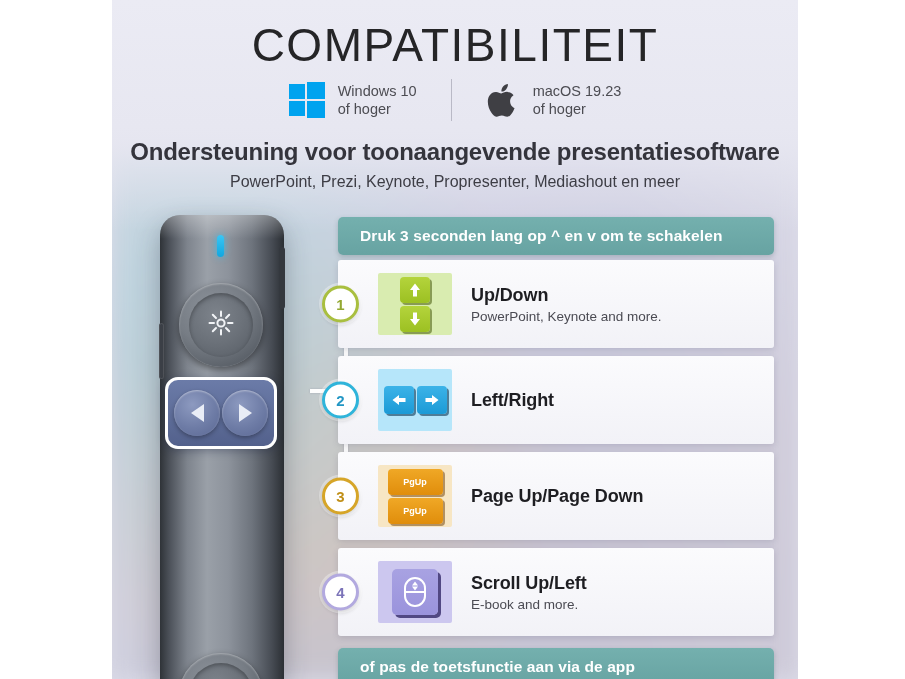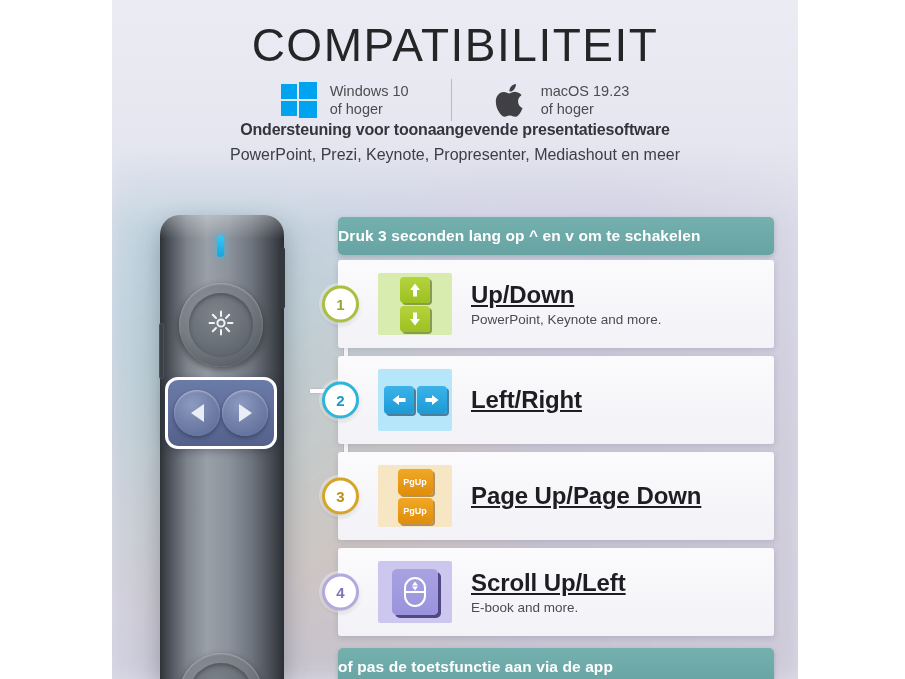--- a/index.html
+++ b/index.html
@@ -37,36 +37,36 @@
   }
 
   
   .head-wrap{position:absolute;left:0;top:0;width:686px;}
   .title{
     text-align:center;margin-top:19px;
     font-size:46px;line-height:52px;font-weight:400;letter-spacing:1.5px;
     color:#252527;
   }
   .os-row{
-    display:flex;align-items:center;justify-content:center;gap:16px;
+    display:flex;align-items:center;justify-content:center;gap:8px;
     margin-top:8px;
   }
   .os-item{display:flex;align-items:center;gap:13px;}
   .os-text{font-size:14.5px;line-height:18px;color:#4c4c52;text-align:left;}
   .os-text .l2{display:block;}
   .os-sep{width:1px;height:42px;background:#b9b9c6;margin:0 26px;}
 
   
   .win-logo{width:36px;height:36px;display:block;}
   
   .apple-logo{width:34px;height:40px;display:block;}
 
   .sub1{
-    text-align:center;
-    font-size:16px;font-weight:700;color:#34343c;letter-spacing:-.2px;
+    text-align:center;margin-top:17px;
+    font-size:24px;font-weight:700;color:#34343c;letter-spacing:-.2px;
   }
   .sub2{
     text-align:center;margin-top:7px;
     font-size:16px;font-weight:400;color:#3d3d45;
   }
 
   
   #device{
     position:absolute;left:26px;top:205px;width:160px;height:474px;
   }
@@ -139,41 +139,41 @@
   #bracket .h-top{left:42px;top:0;width:36px;height:4px;}
   #bracket .h-mid{left:8px;top:121px;width:38px;height:4px;}
   #bracket .h-bot{left:42px;top:242px;width:36px;height:4px;}
 
   
   #panel{position:absolute;left:226px;top:217px;width:436px;}
   .bar{
     height:38px;border-radius:5px;
     background:linear-gradient(180deg,#74b0ae,#67a3a2);
     color:#ffffff;font-size:15.5px;font-weight:700;
-    display:flex;align-items:center;
+    display:flex;align-items:center;padding-left:22px;
     box-shadow:0 2px 5px rgba(60,90,95,.28);
     letter-spacing:.1px;
   }
   .bar.bottom{margin-top:12px;}
   .cards{margin-top:5px;}
   .card{
     position:relative;height:88px;margin-bottom:8px;
     background:linear-gradient(180deg,#fbfbfd 0%,#f2f2f7 100%);
     border-radius:3px;
     box-shadow:0 2px 6px rgba(70,70,100,.18);
     display:flex;align-items:center;
   }
   .card:last-child{margin-bottom:0;}
   .icon-box{
     width:74px;height:62px;margin-left:40px;flex:0 0 auto;
     display:flex;align-items:center;justify-content:center;
     border-radius:2px;
   }
   .txt{margin-left:19px;}
-  .t-title{font-size:24px;font-weight:700;color:#1e1e22;letter-spacing:-.1px;text-decoration:underline;}
+  .t-title{font-size:18px;font-weight:700;color:#1e1e22;letter-spacing:-.1px;}
   .t-sub{font-size:13.5px;color:#4b4b53;margin-top:3px;}
 
   
   .badge{
     position:absolute;left:-16px;top:50%;transform:translateY(-50%);
     width:31px;height:31px;border-radius:50%;
     background:#ffffff;border:3px solid #cccccc;
     display:flex;align-items:center;justify-content:center;
     font-size:15px;font-weight:700;color:#555;
     box-shadow:0 0 0 3px rgba(255,255,255,.35), 0 2px 4px rgba(0,0,0,.22);
@@ -186,21 +186,21 @@
 
   
   .keys-v{display:flex;flex-direction:column;gap:3px;align-items:center;}
   .keys-h{display:flex;flex-direction:row;gap:3px;align-items:center;}
   .key{
     border-radius:4px;display:flex;align-items:center;justify-content:center;
     font-size:9px;font-weight:700;color:#ffffff;
   }
   .key-green{width:30px;height:26px;background:linear-gradient(180deg,#b4d43c,#9cc022);box-shadow:2px 2px 0 rgba(70,90,10,.55);}
   .key-blue{width:30px;height:28px;background:linear-gradient(180deg,#3cb3e8,#1b9ad6);box-shadow:2px 2px 0 rgba(10,55,85,.6);}
-  .key-orange{width:35px;height:26px;background:linear-gradient(180deg,#f0a826,#e08d0b);box-shadow:2px 2px 0 rgba(110,60,0,.5);}
+  .key-orange{width:55px;height:26px;background:linear-gradient(180deg,#f0a826,#e08d0b);box-shadow:2px 2px 0 rgba(110,60,0,.5);}
   .arrow-svg{display:block;}
   .mouse-key{
     width:46px;height:46px;border-radius:5px;
     background:linear-gradient(180deg,#a8a2e2,#9a93dc);
     box-shadow:3px 3px 0 rgba(40,30,95,.75);
     display:flex;align-items:center;justify-content:center;
   }
 </style>
 </head>
 <body>

